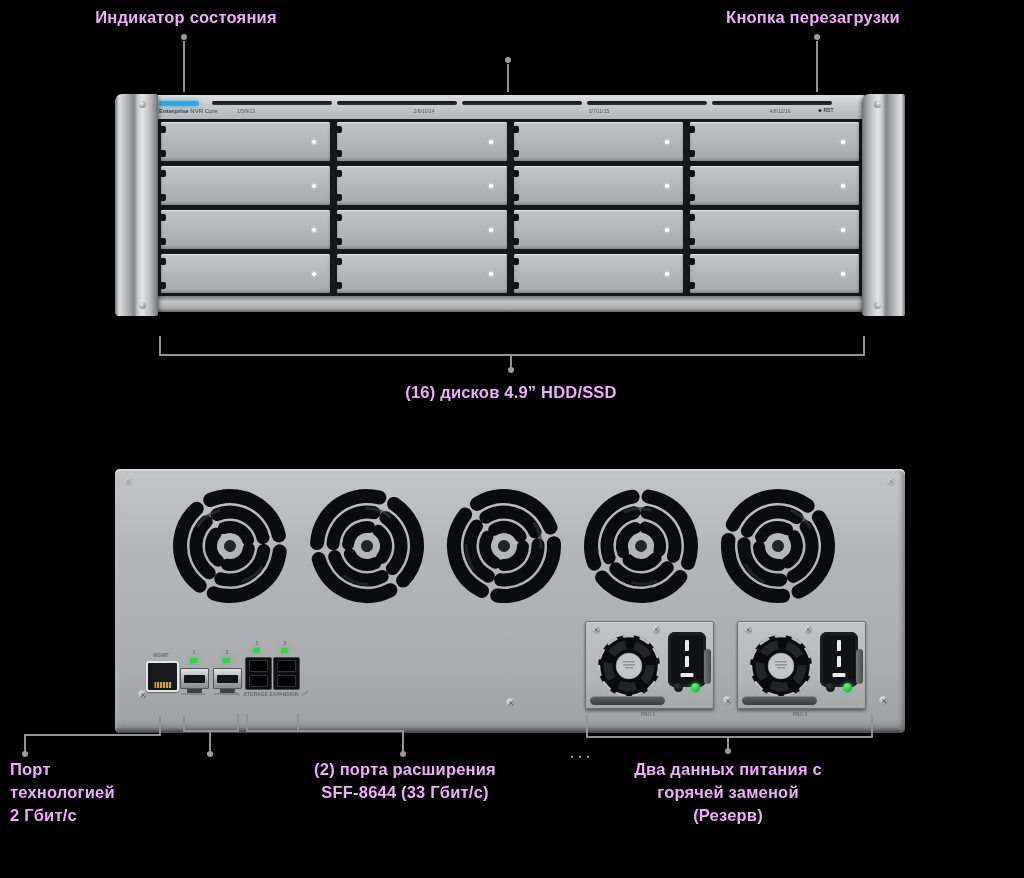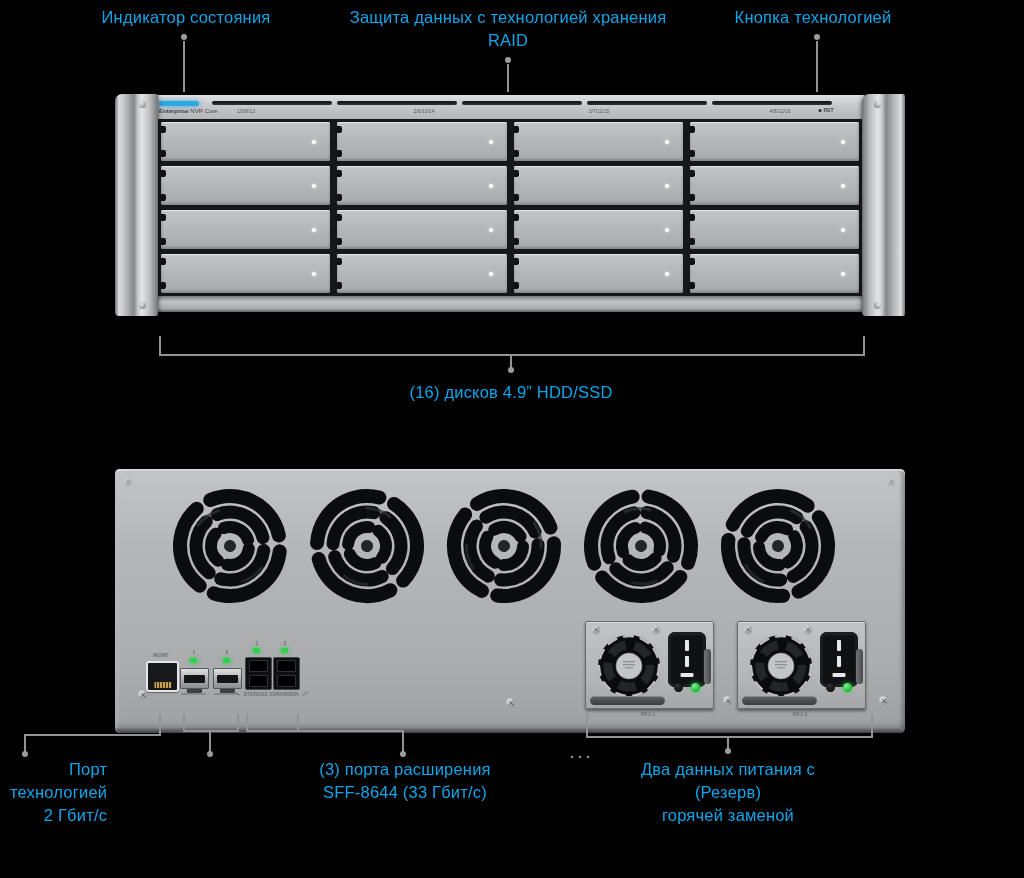--- a/index.html
+++ b/index.html
@@ -1,21 +1,21 @@
 <!DOCTYPE html>
 <html><head>
 <meta charset="utf-8">
 <style>
   html,body{margin:0;padding:0;background:#000;}
   #stage{position:relative;width:1024px;height:878px;background:#000;overflow:hidden;
          font-family:"Liberation Sans","DejaVu Sans",sans-serif;}
   
-  .clabel{position:absolute;color:#0ea5e9;font-weight:400;font-size:16.5px;line-height:23px;
+  .clabel{position:absolute;color:#f0abfc;font-weight:700;font-size:16.5px;line-height:23px;
           text-align:center;letter-spacing:.2px;}
-  .clabel.left{text-align:right;}
+  .clabel.left{text-align:left;}
   .ln{position:absolute;background:#919395;}
   .dot{position:absolute;width:6px;height:6px;border-radius:50%;background:#9a9c9e;}
   .ellipsis{position:absolute;color:#8f9193;font-size:15px;font-weight:700;letter-spacing:3px;}
   
   .front{position:absolute;left:115px;top:95px;width:790px;height:219px;}
   .ear{position:absolute;top:-1px;bottom:-2px;width:43px;
        background:linear-gradient(90deg,#707274 0,#dcdedf 4px,#b7b9bb 11px,#96989a 16px,
                   #84868a 19px,#c9cbcd 23px,#e3e5e6 27px,#b9bbbd 35px,#85878a 41px,#6a6c6e 43px);
        box-shadow:0 2px 5px rgba(0,0,0,.7);}
   .ear.l{left:0;border-radius:7px 2px 2px 4px;}
@@ -143,28 +143,24 @@
         <rect x="27" y="31" width="12" height="1.4" fill="#8f9193"></rect>
         <rect x="29" y="34" width="8" height="1.4" fill="#8f9193"></rect>
       </g>
     </defs>
   </svg>
 
   <div class="clabel" style="left:36px;top:6px;width:300px">Индикатор состояния</div>
   <span class="dot" style="left:181px;top:34px"></span>
   <i class="ln" style="left:183px;top:41px;width:2px;height:51px"></i>
 
-  <div class="clabel" style="left:308px;top:6px;width:400px">
-    <div>Защита данных с технологией хранения</div>
-    <div>RAID</div>
-  </div>
   <span class="dot" style="left:505px;top:57px"></span>
   <i class="ln" style="left:507px;top:64px;width:2px;height:28px"></i>
 
-  <div class="clabel" style="left:663px;top:6px;width:300px">Кнопка технологией</div>
+  <div class="clabel" style="left:663px;top:6px;width:300px">Кнопка перезагрузки</div>
   <span class="dot" style="left:814px;top:34px"></span>
   <i class="ln" style="left:816px;top:41px;width:2px;height:51px"></i>
 
   <div class="front">
     <div class="chassis">
       <div class="topstrip">
         <span class="statusled"></span>
         <span class="prodname"><b>Enterprise</b><span> NVR Core</span></span>
         <i class="vent" style="left:57px"></i>
         <i class="vent" style="left:182px"></i>
@@ -347,29 +343,29 @@
   <i class="ln" style="left:183px;top:730px;width:56px;height:2px"></i>
   <i class="ln" style="left:209px;top:732px;width:2px;height:20px"></i>
   <span class="dot" style="left:207px;top:751px"></span>
 
   <i class="ln" style="left:246px;top:714px;width:2px;height:18px"></i>
   <i class="ln" style="left:297px;top:714px;width:2px;height:18px"></i>
   <i class="ln" style="left:246px;top:730px;width:158px;height:2px"></i>
   <i class="ln" style="left:402px;top:732px;width:2px;height:20px"></i>
   <span class="dot" style="left:400px;top:751px"></span>
   <div class="clabel" style="left:285px;top:758px;width:240px">
-    <div>(3) порта расширения</div>
+    <div>(2) порта расширения</div>
     <div>SFF-8644 (33 Гбит/с)</div>
   </div>
 
   <i class="ln" style="left:586px;top:714px;width:2px;height:24px"></i>
   <i class="ln" style="left:871px;top:714px;width:2px;height:24px"></i>
   <i class="ln" style="left:586px;top:736px;width:287px;height:2px"></i>
   <i class="ln" style="left:727px;top:738px;width:2px;height:12px"></i>
   <span class="dot" style="left:725px;top:748px"></span>
   <span class="ellipsis" style="left:570px;top:748px">···</span>
   <div class="clabel" style="left:608px;top:758px;width:240px">
     <div>Два данных питания с</div>
+    <div>горячей заменой</div>
     <div>(Резерв)</div>
-    <div>горячей заменой</div>
   </div>
 
 </div>
 
 </body></html>

